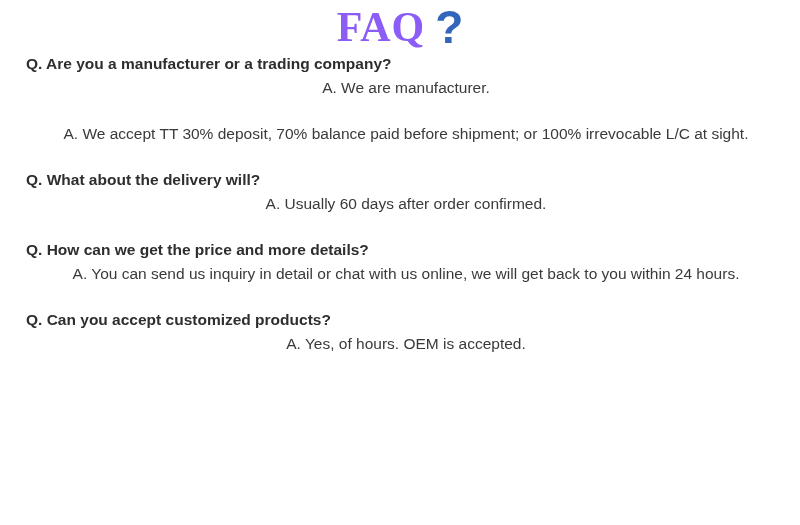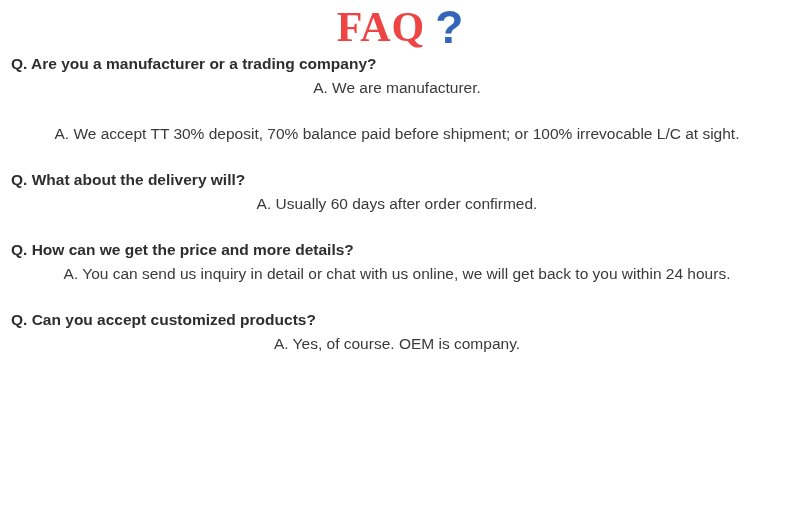--- a/index.html
+++ b/index.html
@@ -25,34 +25,34 @@
     padding-top: 4px;
     height: 52px;
     box-sizing: border-box;
     line-height: 1;
     white-space: nowrap;
   }
   .faq-title .faq-word {
     font-family: "Liberation Serif", "DejaVu Serif", serif;
     font-weight: bold;
     font-size: 42px;
-    color: #ef4444;
+    color: #8b5cf6;
     letter-spacing: 1px;
     vertical-align: middle;
   }
   .faq-title .faq-mark {
     font-family: "Liberation Sans", sans-serif;
     font-weight: bold;
     font-size: 46px;
     color: #3366BB;
     vertical-align: middle;
     margin-left: 10px;
   }
   .faq-list {
-    padding: 0 14px 0 11px;
+    padding: 0 14px 0 26px;
     box-sizing: border-box;
   }
   .qa-block {
     margin-bottom: 22px;
   }
   .qa-block:last-child {
     margin-bottom: 13px;
   }
   .qa-question {
     font-family: "Liberation Sans", sans-serif;
@@ -99,18 +99,18 @@
     </div>
 
 
     <div class="qa-block">
       <p class="qa-question">Q. How can we get the price and more details?</p>
       <p class="qa-answer">A. You can send us inquiry in detail or chat with us online, we will get back to you within 24 hours.</p>
     </div>
 
     <div class="qa-block">
       <p class="qa-question">Q. Can you accept customized products?</p>
-      <p class="qa-answer">A. Yes, of course. OEM is company.</p>
+      <p class="qa-answer">A. Yes, of hours. OEM is accepted.</p>
     </div>
 
   </div>
 
 </div>
 
 </body></html>

